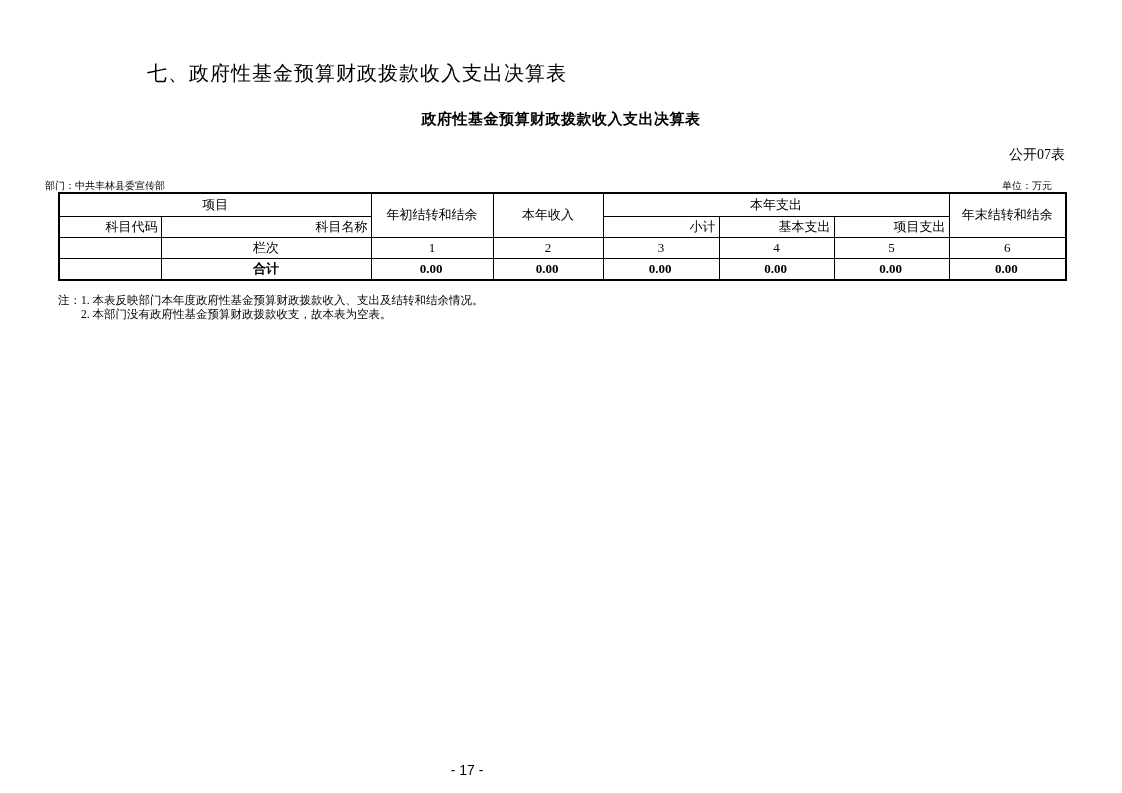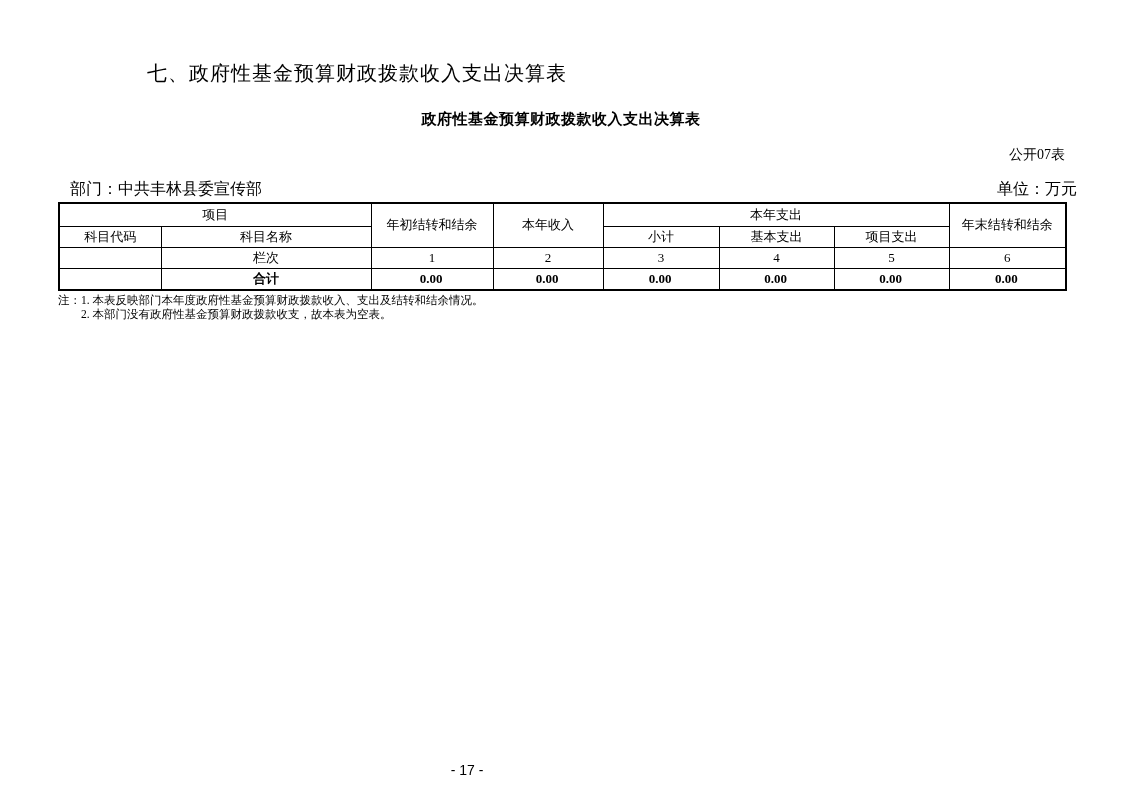--- a/index.html
+++ b/index.html
@@ -23,44 +23,44 @@
     position: absolute; left: 0; top: 110px; width: 1122px;
     text-align: center;
     font-family: "Liberation Sans", "DejaVu Sans", sans-serif;
     font-weight: bold; font-size: 15px; letter-spacing: 0.5px;
   }
   .form-code {
     position: absolute; right: 57px; top: 146px;
     font-size: 14px;
   }
   .meta-row {
-    position: absolute; left: 70px; top: 179px; width: 1007px;
+    position: absolute; left: 45px; top: 179px; width: 1007px;
     display: flex; justify-content: space-between;
-    font-size: 16px;
+    font-size: 10px;
   }
 
   table.fiscal {
-    position: absolute; left: 58px; top: 202px;
+    position: absolute; left: 58px; top: 192px;
     width: 1007px;
     border-collapse: collapse;
     table-layout: fixed;
     font-size: 13px;
     border: 2px solid #000;
     padding-left: 13px;
   }
   table.fiscal td {
     border: 1px solid #000;
     text-align: center;
     vertical-align: middle;
     padding: 1px 3px;
     overflow: hidden;
     white-space: nowrap;
   }
   table.fiscal tr.hdr1 td { height: 23px; }
-  table.fiscal tr.hdr2 td { height: 20px; }
+  table.fiscal tr.hdr2 td { height: 20px; text-align: right; }
   table.fiscal tr.cols td { height: 21px; }
   table.fiscal tr.total td { height: 21px; font-weight: bold; }
   table.fiscal tr.total td.num { text-align: center; padding-right: 5px; }
 
   .notes {
     position: absolute; left: 58px; top: 293px;
     font-size: 11.5px; line-height: 14px;
     white-space: nowrap;
   }
   .notes .note-line2 { padding-left: 23px; }

